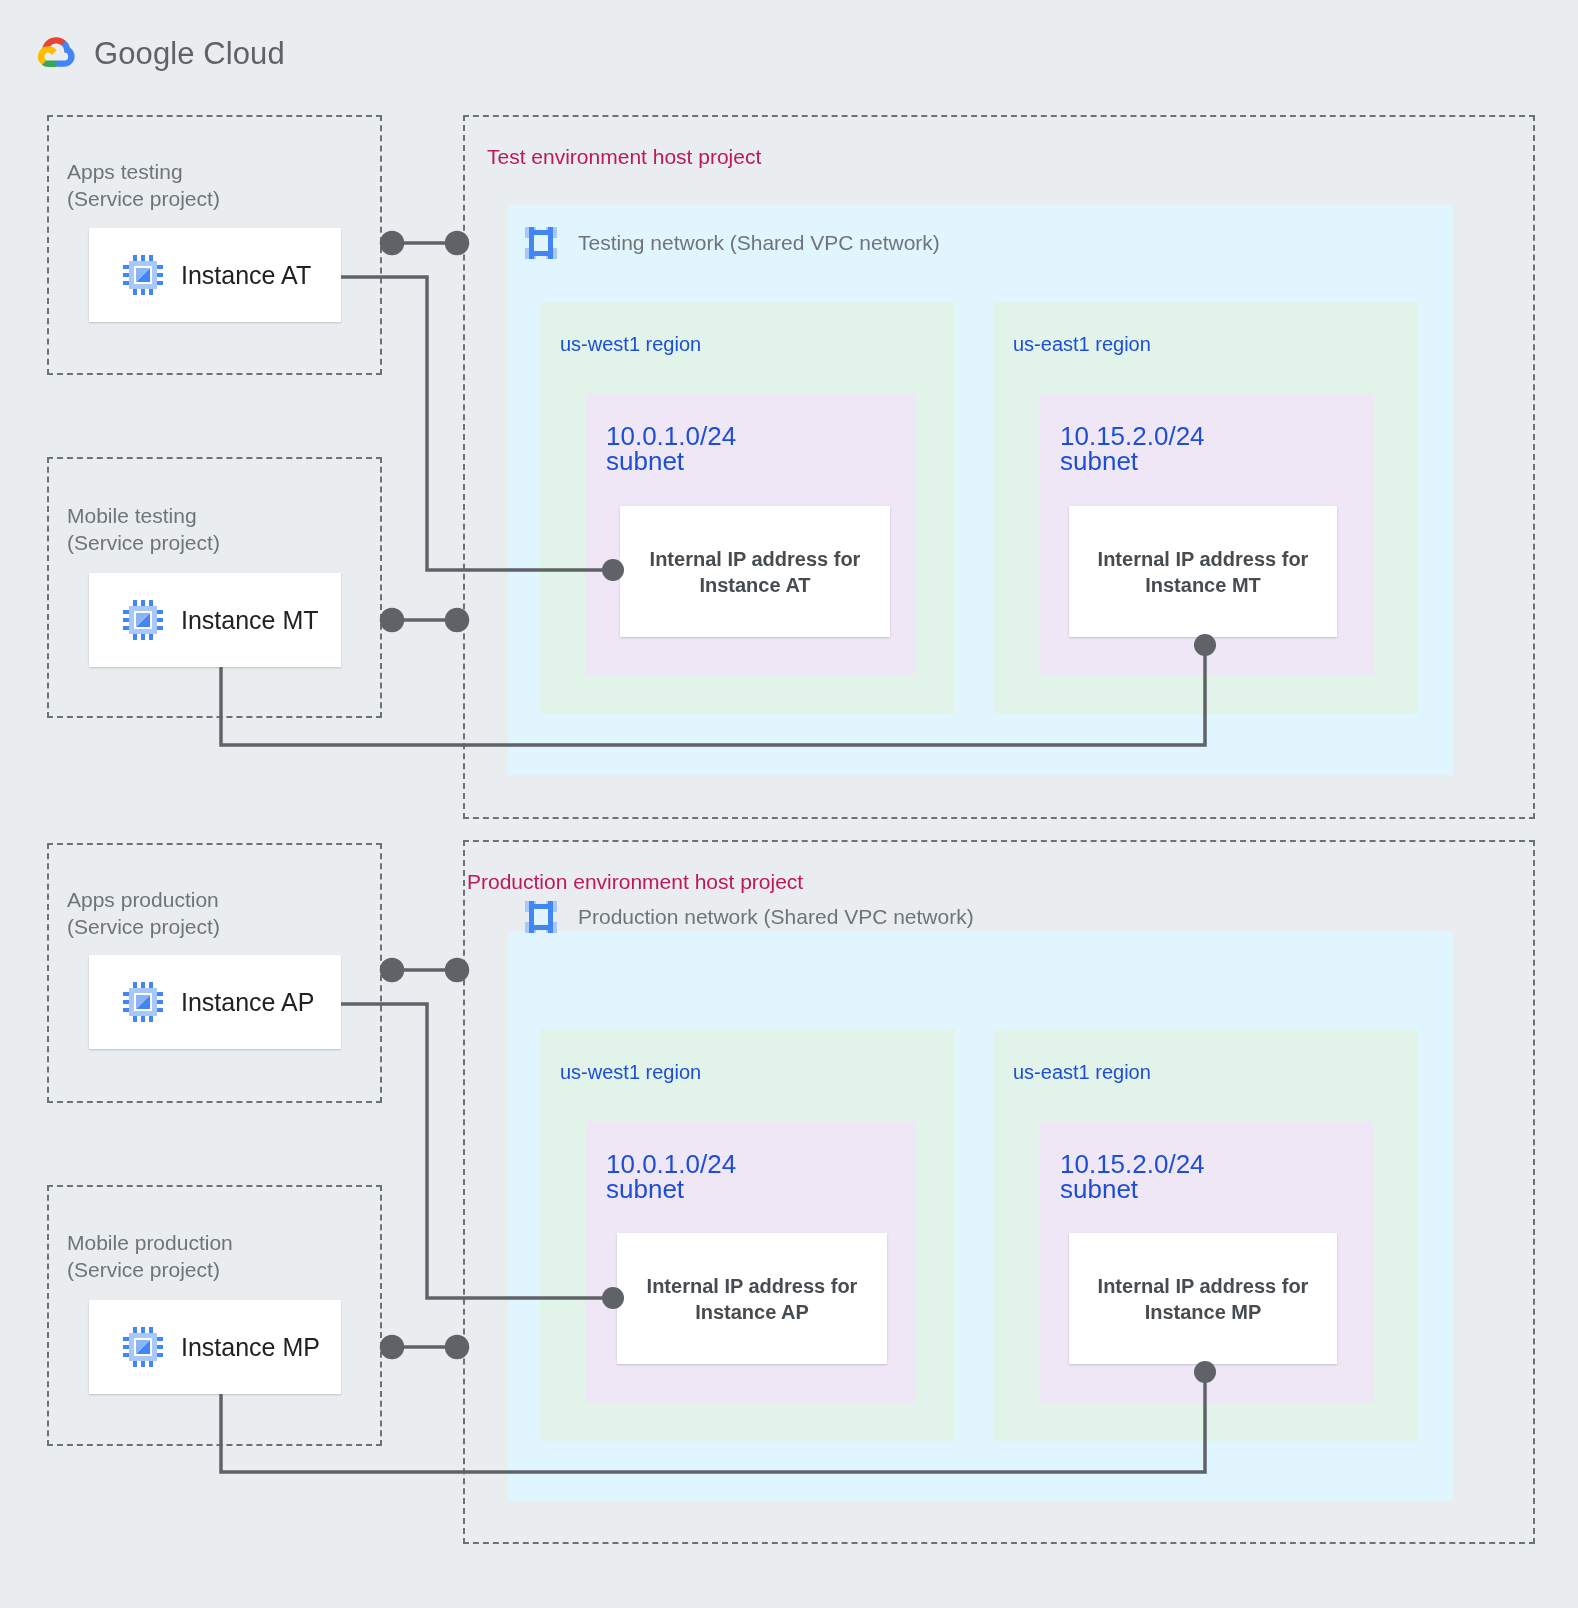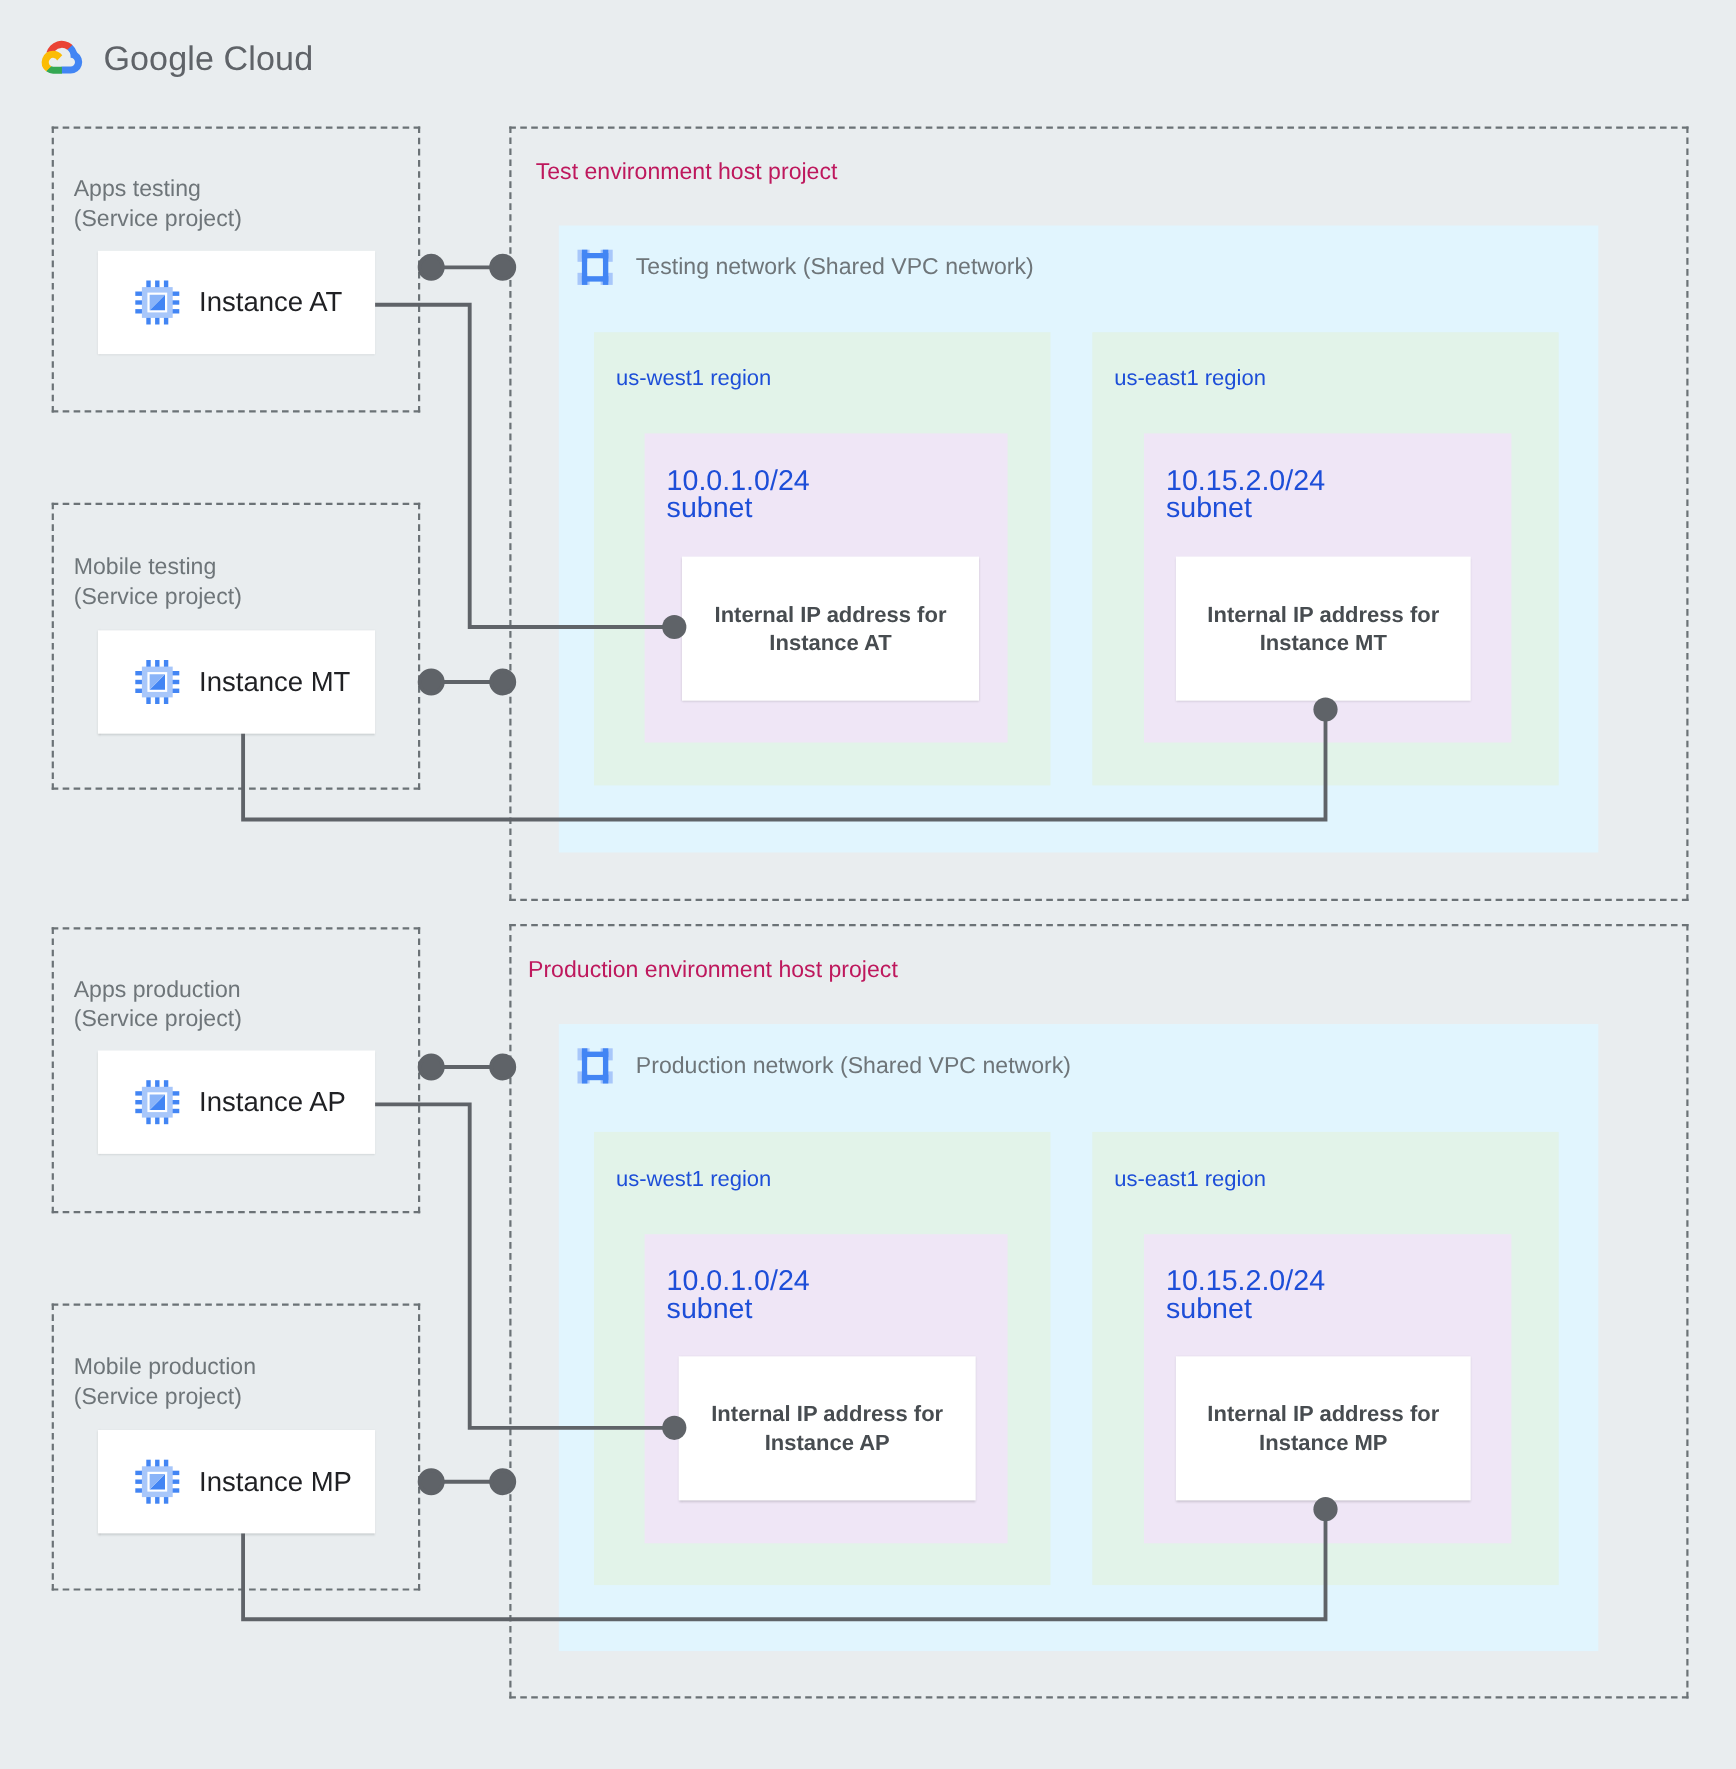--- a/index.html
+++ b/index.html
@@ -235,24 +235,24 @@
         <rect x="8" y="8" width="28" height="28" fill="#a8c7fa"></rect>
         <rect x="13" y="13" width="18" height="18" fill="#ffffff"></rect>
         <path d="M15 29 L29 29 L29 15 Z" fill="#4285f4"></path>
         <path d="M15 29 L15 15 L29 15 Z" fill="#8ab4f8"></path>
       </svg>
     </span>
     <span class="label">Instance MP</span>
   </div>
 
   <div class="dashed" style="left:463px; top:840px; width:1072px; height:704px;"></div>
-  <div class="host-label" style="left:480px; top:870px;">Production environment host project</div>
+  <div class="host-label" style="left:467px; top:870px;">Production environment host project</div>
 
   <div class="vpc" style="left:508px; top:931px; width:945px; height:570px;"></div>
-  <div class="vpc-head" style="left:522px; top:950px;">
+  <div class="vpc-head" style="left:522px; top:898px;">
     <span class="vpcicon">
       <svg viewBox="0 0 38 38" width="38" height="38">
         <g fill="#a8c7fa">
           <rect x="3" y="3" width="11" height="11"></rect>
             <rect x="24" y="3" width="11" height="11"></rect>
           <rect x="3" y="24" width="11" height="11"></rect>
             <rect x="24" y="24" width="11" height="11"></rect>
         </g>
         <g fill="#4285f4">
           <rect x="7" y="3" width="5" height="32"></rect>

